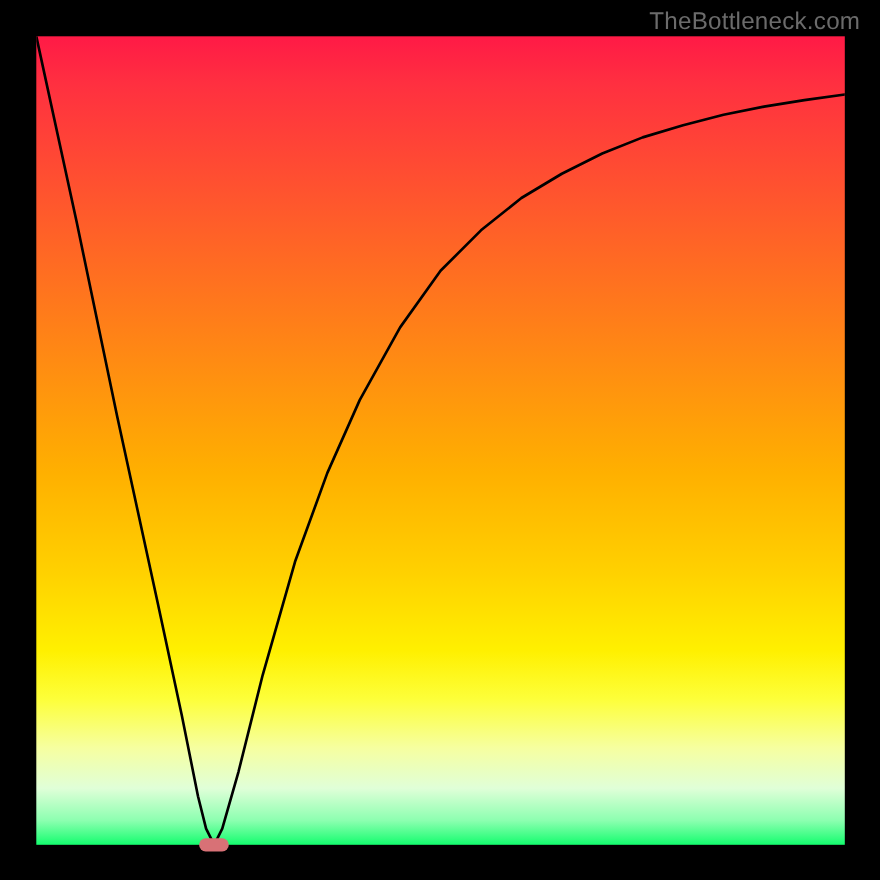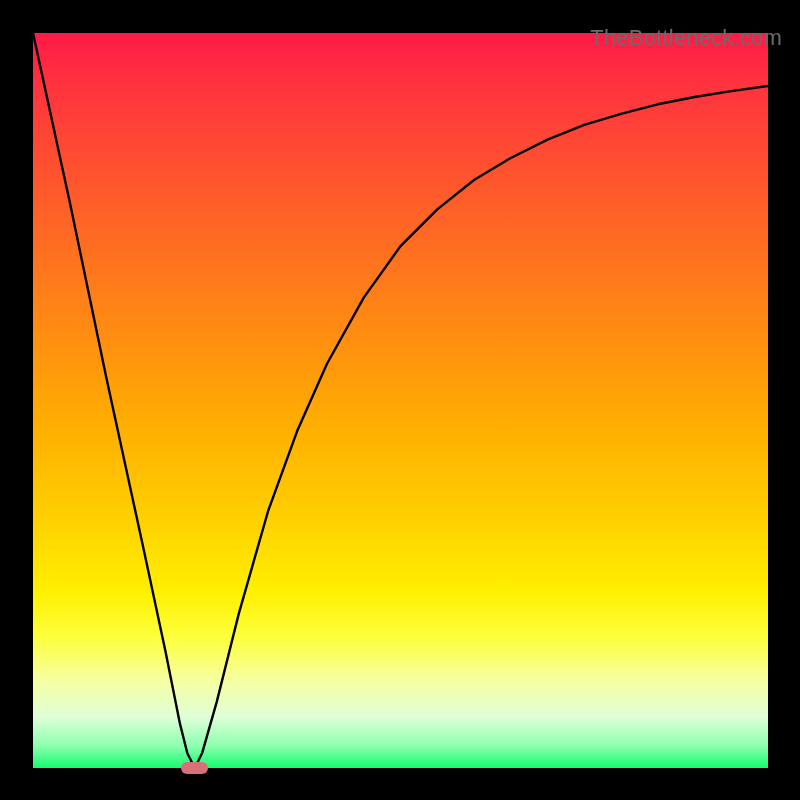--- a/index.html
+++ b/index.html
@@ -52,21 +52,20 @@
     border-radius: 6px;
   }
   .watermark {
     position: absolute;
     top: 6px;
     right: 18px;
     color: #6b6b6b;
     font-size: 22px;
     font-weight: 500;
     letter-spacing: 0.2px;
-    margin-top: 19px;
   }
 </style>
 </head>
 <body>
 
 <div class="frame">
   <div class="plot">
     <svg class="curve" viewBox="0 0 735 735" preserveAspectRatio="none">
       <path id="curve-path" d="M0.00 0.00 L36.75 169.05 L73.50 345.45 L110.25 514.50 L132.30 617.40 L147.00 690.90 L154.35 720.30 L161.70 735.00 L169.05 720.30 L183.75 668.85 L205.80 580.65 L235.20 477.75 L264.60 396.90 L294.00 330.75 L330.75 264.60 L367.50 213.15 L404.25 176.40 L441.00 147.00 L477.75 124.95 L514.50 106.58 L551.25 91.88 L588.00 80.85 L624.75 71.29 L661.50 63.95 L698.25 58.07 L735.00 52.92" fill="none" stroke="#000" stroke-width="2.4" stroke-linecap="round" stroke-linejoin="round"></path>
     </svg>

